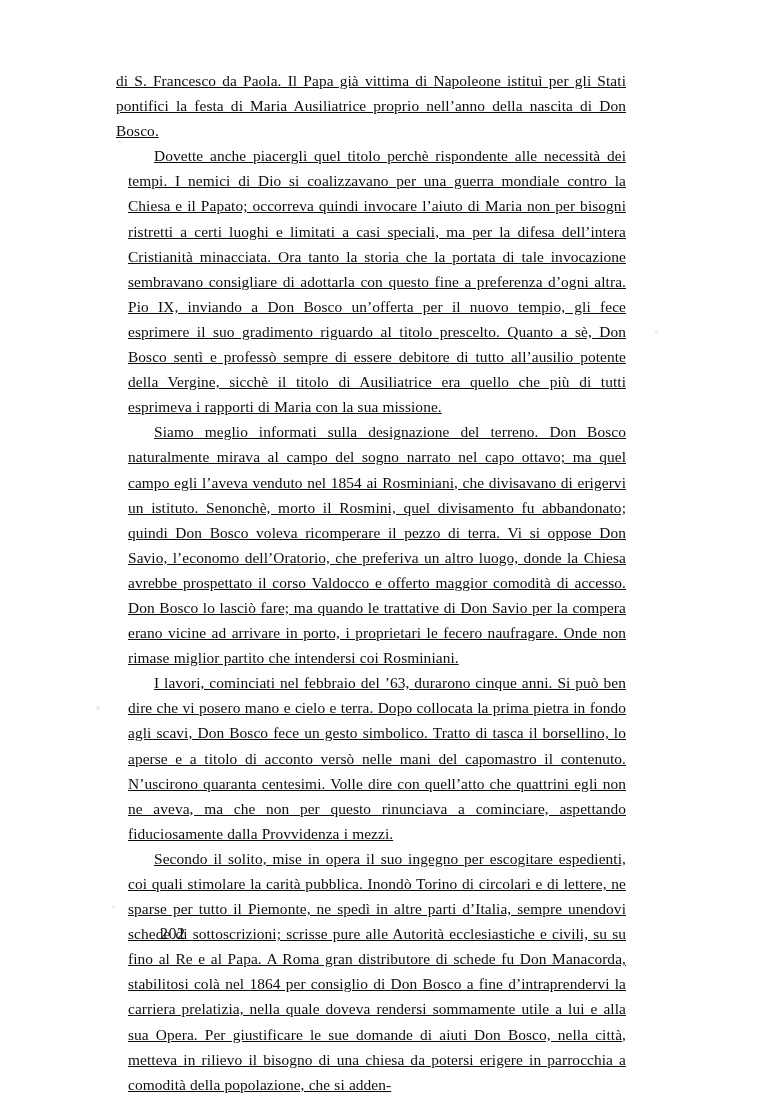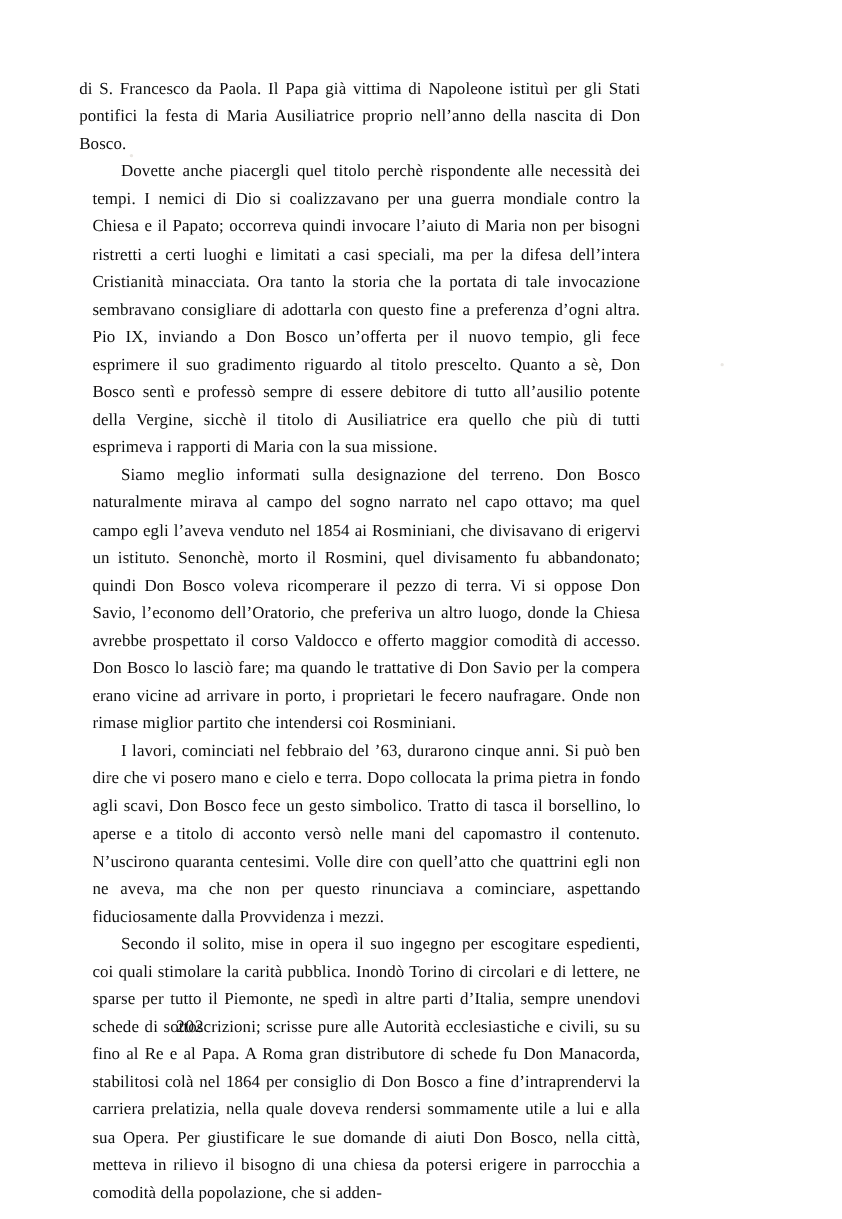--- a/index.html
+++ b/index.html
@@ -12,21 +12,22 @@
     background: #ffffff;
     font-family: "Liberation Serif", serif;
     color: #0d0d0d;
     overflow: hidden;
   }
   .page {
     position: relative;
     width: 765px;
     height: 1108px;
     box-sizing: border-box;
-    padding: 68px 128px 0 72px;
+    padding: 68px 128px 0 116px;
+    text-decoration: underline;
   }
   .text-block {
     width: 510px;
   }
   .para {
     margin: 0;
     font-size: 15.4px;
     line-height: 25.1px;
     text-align: justify;
     text-justify: inter-word;

